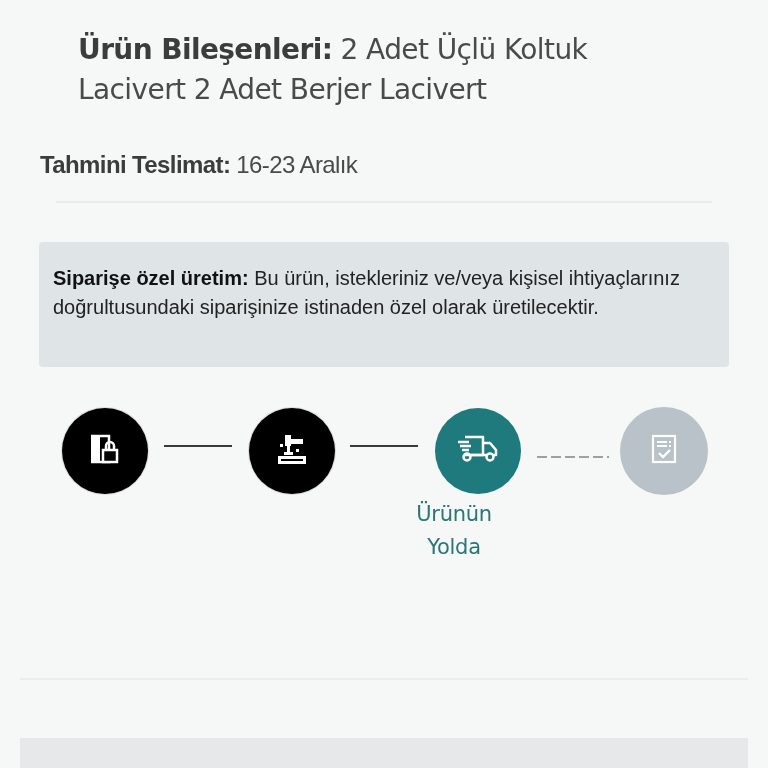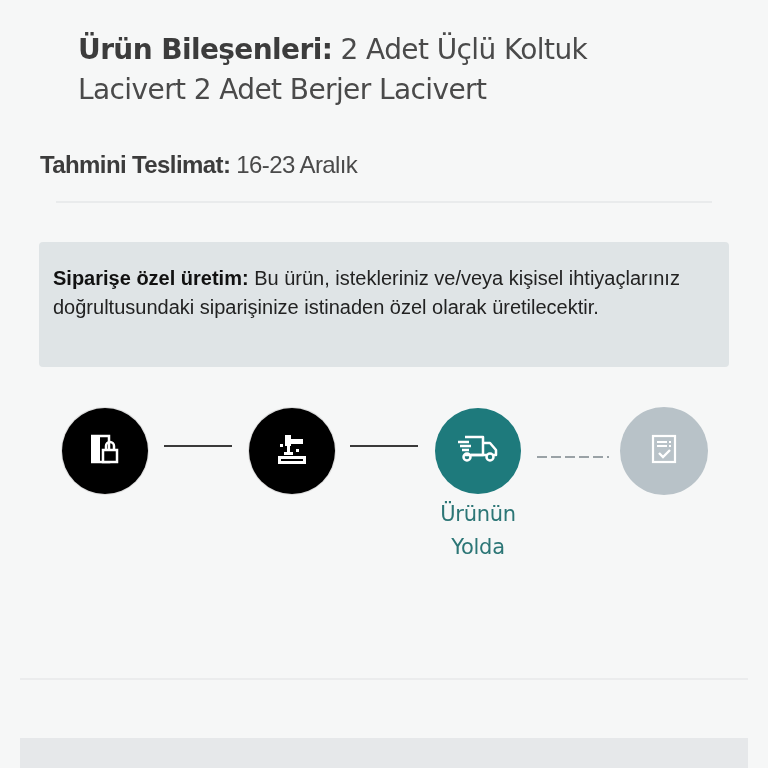--- a/index.html
+++ b/index.html
@@ -41,21 +41,21 @@
     .step.active { background: #1e7a7c; width: 86px; height: 86px; }
     .step.pending { background: #b8c2c8; width: 88px; height: 88px; }
     .connector {
       position: absolute; height: 2px; background: #3a3a3a;
     }
     .connector.dashed {
       background: repeating-linear-gradient(to right, #9aa2a6 0 10px, transparent 10px 14px);
       height: 2px;
     }
     .step-label {
-      position: absolute; left: 418px; top: 498px; width: 120px; text-align: center;
+      position: absolute; left: 394px; top: 498px; width: 120px; text-align: center;
       font-size: 21px; line-height: 33px; color: #2c7676;
       font-family: "DejaVu Sans", sans-serif; letter-spacing: -0.3px;
     }
     .divider2 {
       position: absolute; left: 20px; top: 678px; width: 728px; height: 2px;
       background: #ebeced;
     }
     .bottom-panel {
       position: absolute; left: 20px; top: 738px; width: 728px; height: 40px;
       background: #e6e8ea;

